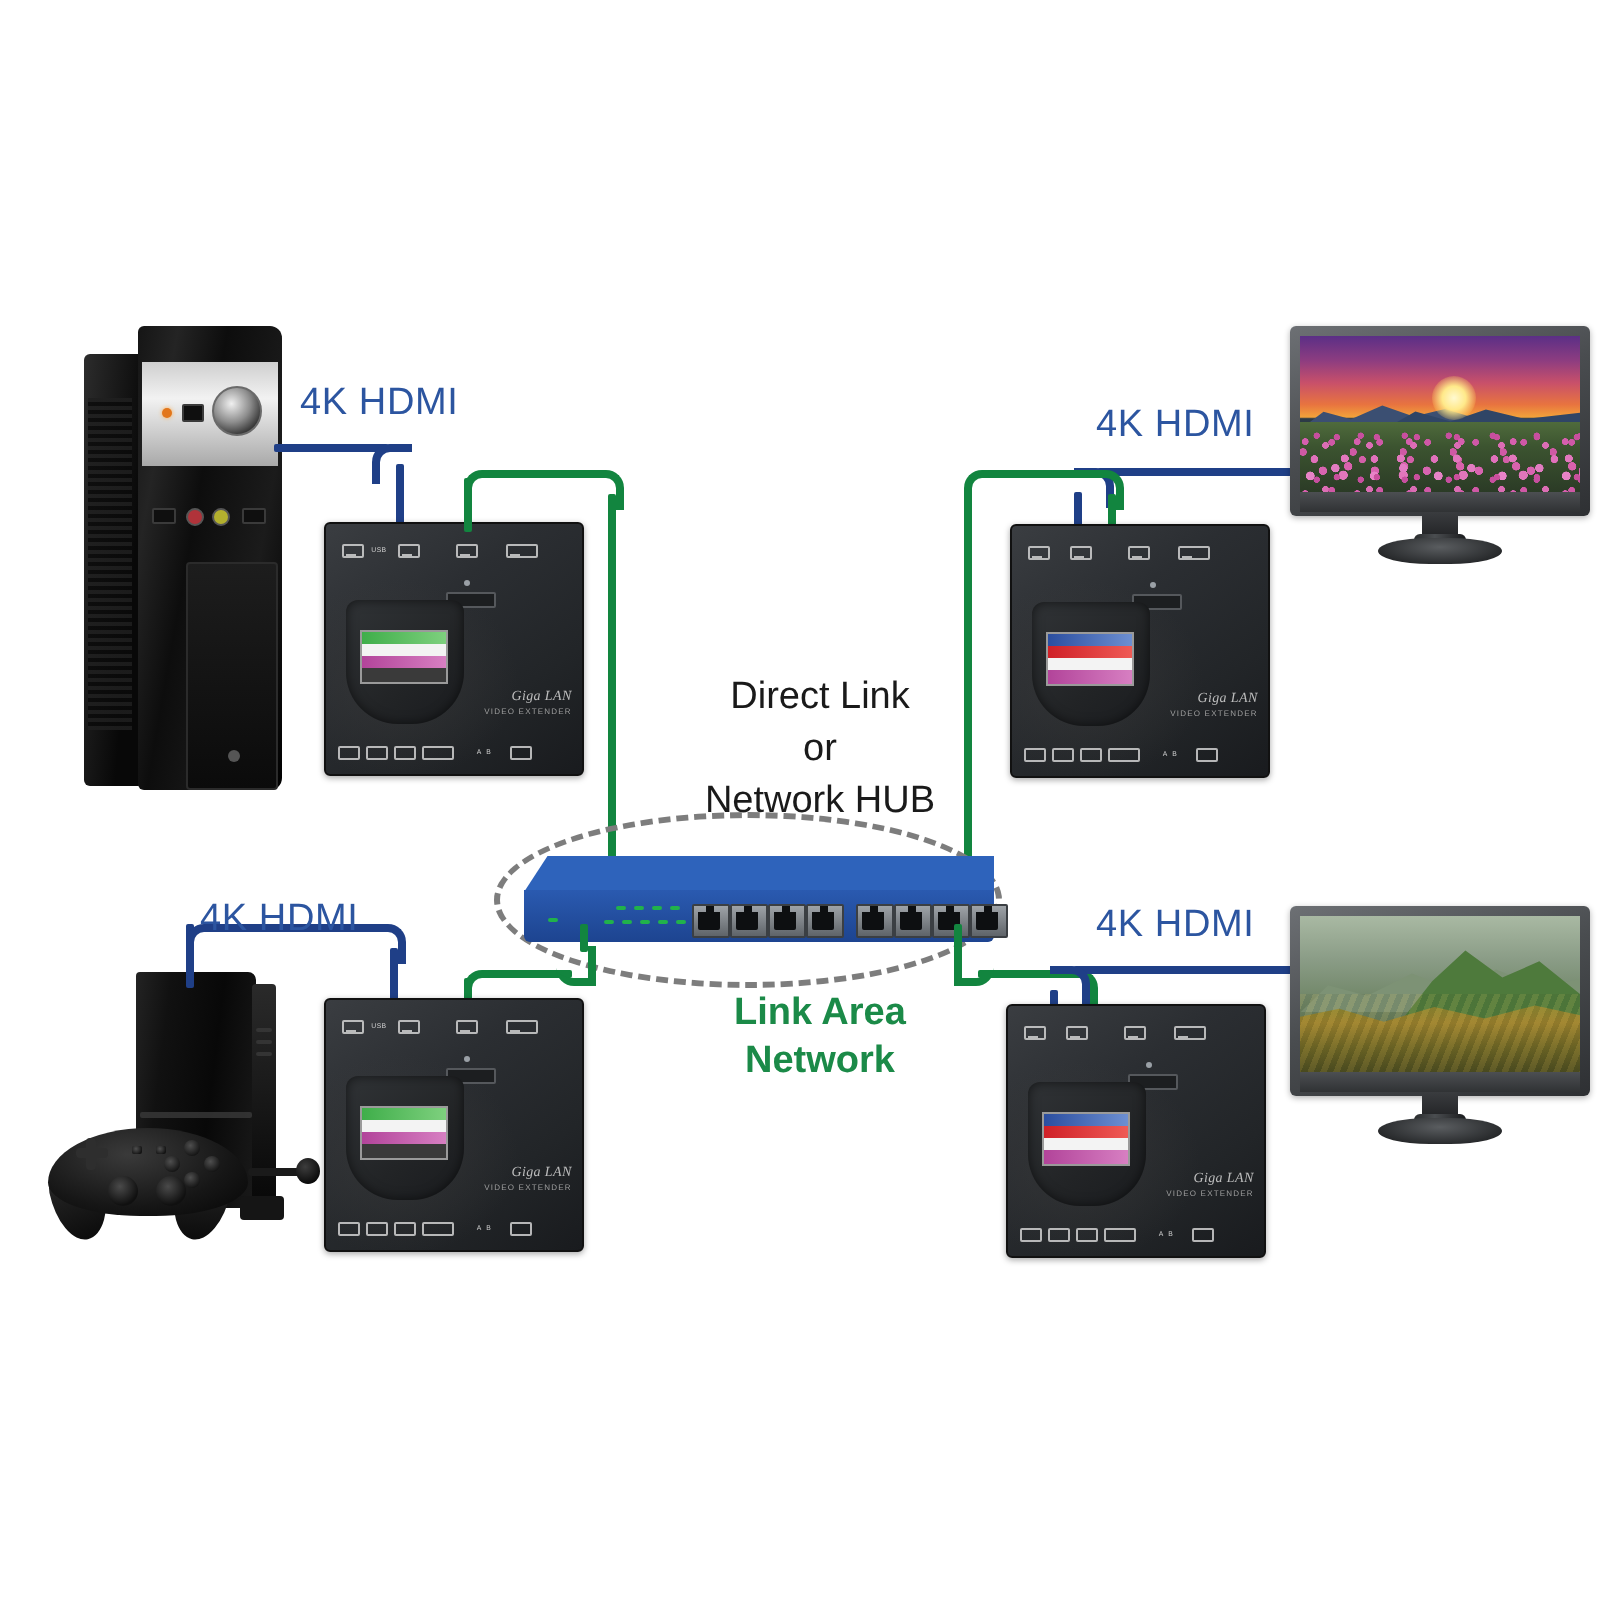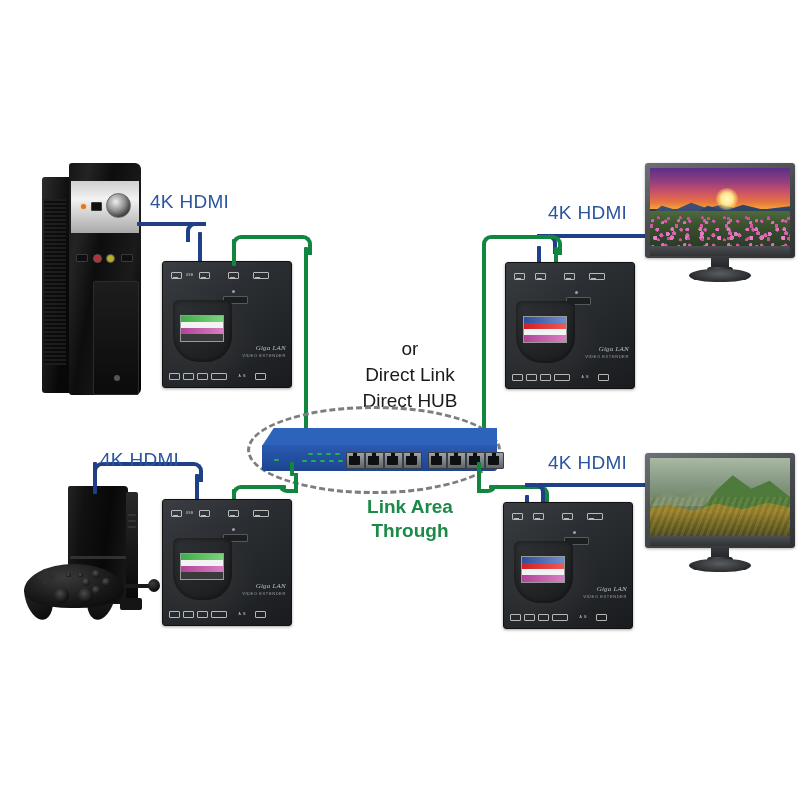--- a/index.html
+++ b/index.html
@@ -291,23 +291,23 @@
     </div>
   </div>
 
   <div class="seg cbl-green" style="left:232px;top:239px;width:4px;height:27px;"></div>
   <div class="corner corner-green" style="left:232px;top:235px;width:16px;height:16px;border-right:none;border-bottom:none;border-top-right-radius:0;border-bottom-left-radius:0;border-bottom-right-radius:0;"></div>
   <div class="seg cbl-green" style="left:244px;top:235px;width:56px;height:4px;"></div>
   <div class="corner corner-green" style="left:292px;top:235px;width:16px;height:16px;border-left:none;border-bottom:none;border-top-left-radius:0;border-bottom-left-radius:0;border-bottom-right-radius:0;"></div>
   <div class="seg cbl-green" style="left:304px;top:247px;width:4px;height:213px;"></div>
 
   <div class="abs lbl-center" style="left:320px;top:336px;width:180px;">
+    <div>Direct Link</div>
     <div>or</div>
-    <div>Direct Link</div>
-    <div>Direct HUB</div>
+    <div>Network HUB</div>
   </div>
 
   <div class="abs lbl-hdmi" style="left:548px;top:203px;">4K HDMI</div>
 
   <div class="seg cbl-blue" style="left:549px;top:234px;width:111px;height:4px;"></div>
   <div class="corner corner-blue" style="left:537px;top:234px;width:16px;height:16px;border-left:none;border-bottom:none;border-top-left-radius:0;border-bottom-left-radius:0;border-bottom-right-radius:0;"></div>
   <div class="seg cbl-blue" style="left:537px;top:246px;width:4px;height:20px;"></div>
 
   <div class="seg cbl-green" style="left:482px;top:247px;width:4px;height:213px;"></div>
   <div class="corner corner-green" style="left:482px;top:235px;width:16px;height:16px;border-right:none;border-bottom:none;border-top-right-radius:0;border-bottom-left-radius:0;border-bottom-right-radius:0;"></div>
@@ -415,21 +415,21 @@
     <div class="sw-port" style="left:141px;top:24px;"></div>
 
     <div class="sw-port" style="left:166px;top:24px;"></div>
     <div class="sw-port" style="left:185px;top:24px;"></div>
     <div class="sw-port" style="left:204px;top:24px;"></div>
     <div class="sw-port" style="left:223px;top:24px;"></div>
   </div>
 
   <div class="abs lbl-lan" style="left:320px;top:495px;width:180px;">
     <div>Link Area</div>
-    <div>Through</div>
+    <div>Network</div>
   </div>
 
   <div class="abs" style="left:20px;top:480px;width:145px;height:140px;">
     <div class="ps-body" style="left:48px;top:6px;width:60px;height:118px;"></div>
     <div class="ps-edge" style="left:106px;top:12px;width:12px;height:112px;"></div>
     <div class="ps-slot" style="left:50px;top:76px;width:56px;height:3px;"></div>
     <div class="ps-slot" style="left:108px;top:34px;width:8px;height:2px;"></div>
     <div class="ps-slot" style="left:108px;top:40px;width:8px;height:2px;"></div>
     <div class="ps-slot" style="left:108px;top:46px;width:8px;height:2px;"></div>
     <div class="ps-foot" style="left:100px;top:118px;width:22px;height:12px;"></div>

